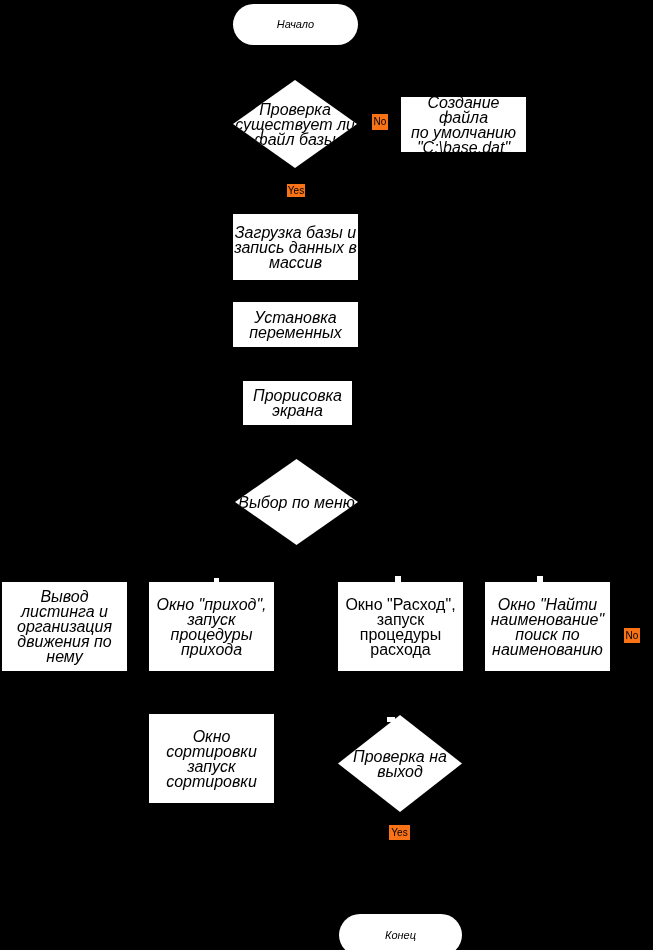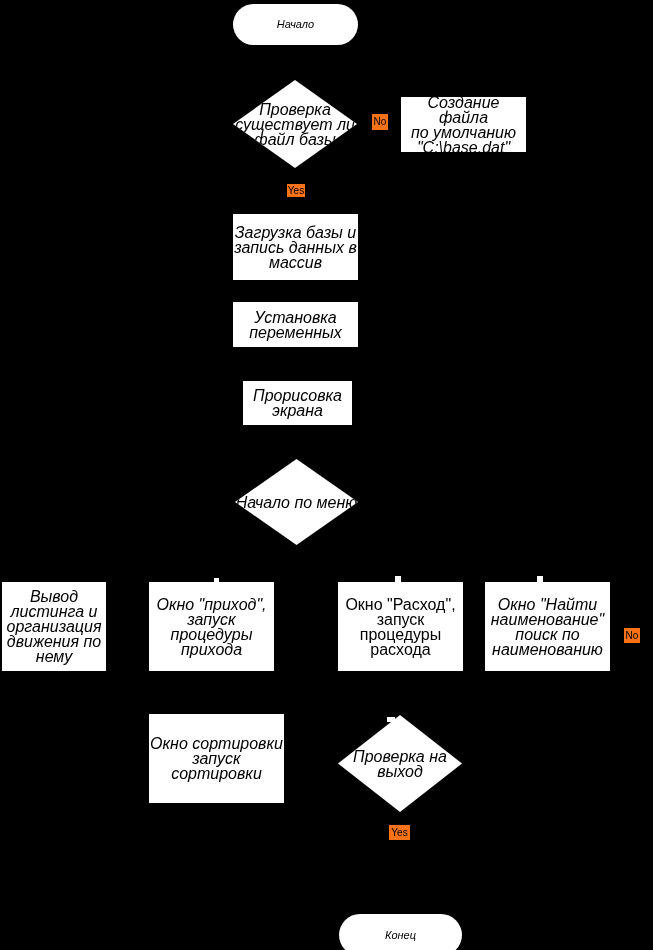--- a/index.html
+++ b/index.html
@@ -85,28 +85,28 @@
   <div class="node" style="left:233px; top:302px; width:125px; height:45px;">
     <span class="lbl">Установка
 переменных</span>
   </div>
 
   <div class="node" style="left:243px; top:381px; width:109px; height:44px;">
     <span class="lbl">Прорисовка экрана</span>
   </div>
 
   <div class="node decision" style="left:235px; top:459px; width:123px; height:86px;">
-    <span class="lbl">Начало по меню</span>
+    <span class="lbl">Выбор по меню</span>
   </div>
 
   <div class="tick" style="left:214px; top:578px; width:5px; height:4px;"></div>
   <div class="tick" style="left:395px; top:576px; width:6px; height:6px;"></div>
   <div class="tick" style="left:537px; top:576px; width:6px; height:6px;"></div>
 
-  <div class="node" style="left:2px; top:582px; width:104px; height:89px;">
+  <div class="node" style="left:2px; top:582px; width:125px; height:89px;">
     <span class="lbl">Вывод листинга и
 организация
 движения по нему</span>
   </div>
 
   <div class="node" style="left:149px; top:582px; width:125px; height:89px;">
     <span class="lbl">Окно "приход",
 запуск процедуры
 прихода</span>
   </div>
@@ -119,21 +119,21 @@
 
   <div class="node" style="left:485px; top:582px; width:125px; height:89px;">
     <span class="lbl">Окно "Найти
 наименование"
 поиск по
 наименованию</span>
   </div>
 
   <div class="edge-label" style="left:624px; top:628px; width:16px; height:15px;">No</div>
 
-  <div class="node" style="left:149px; top:714px; width:135px; height:89px;justify-content:flex-end;">
+  <div class="node" style="left:149px; top:714px; width:125px; height:89px;justify-content:flex-end;">
     <span class="lbl">Окно сортировки
 запуск сортировки</span>
   </div>
 
   <div class="node decision" style="left:338px; top:715px; width:124px; height:97px;">
     <span class="lbl">Проверка на
 выход</span>
   </div>
 
   <div class="tick" style="left:387px; top:717px; width:8px; height:5px;"></div>

